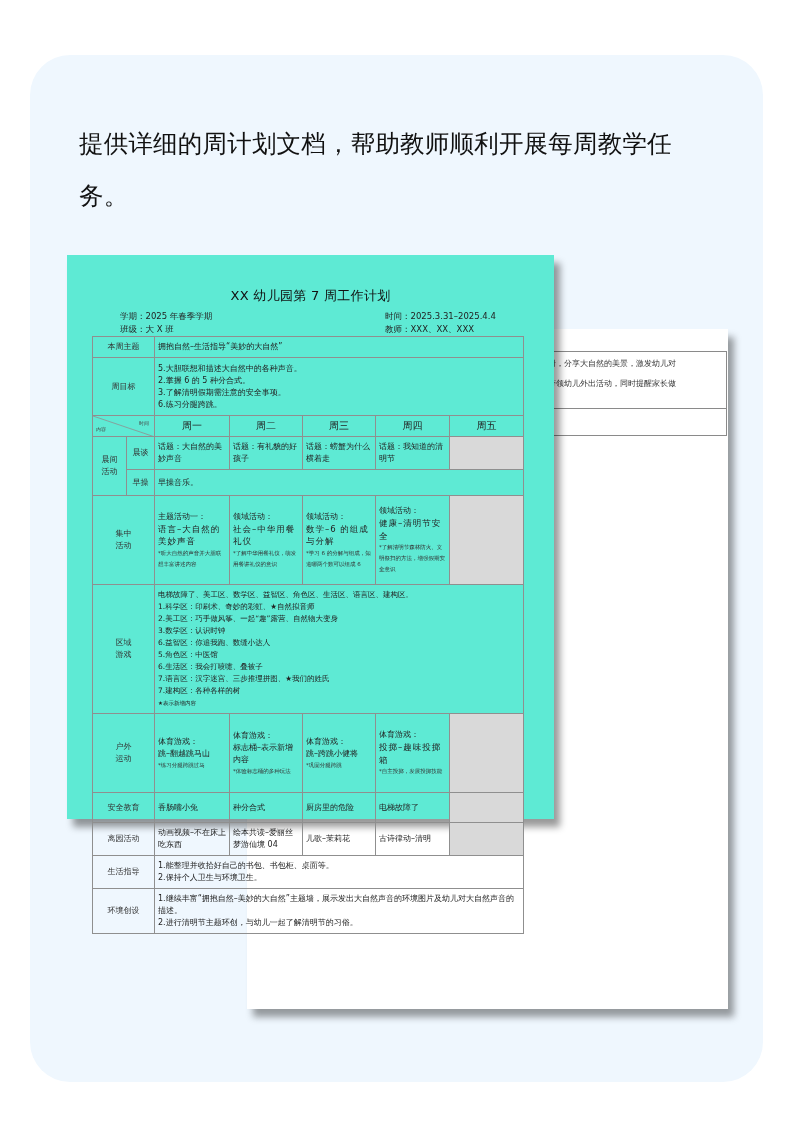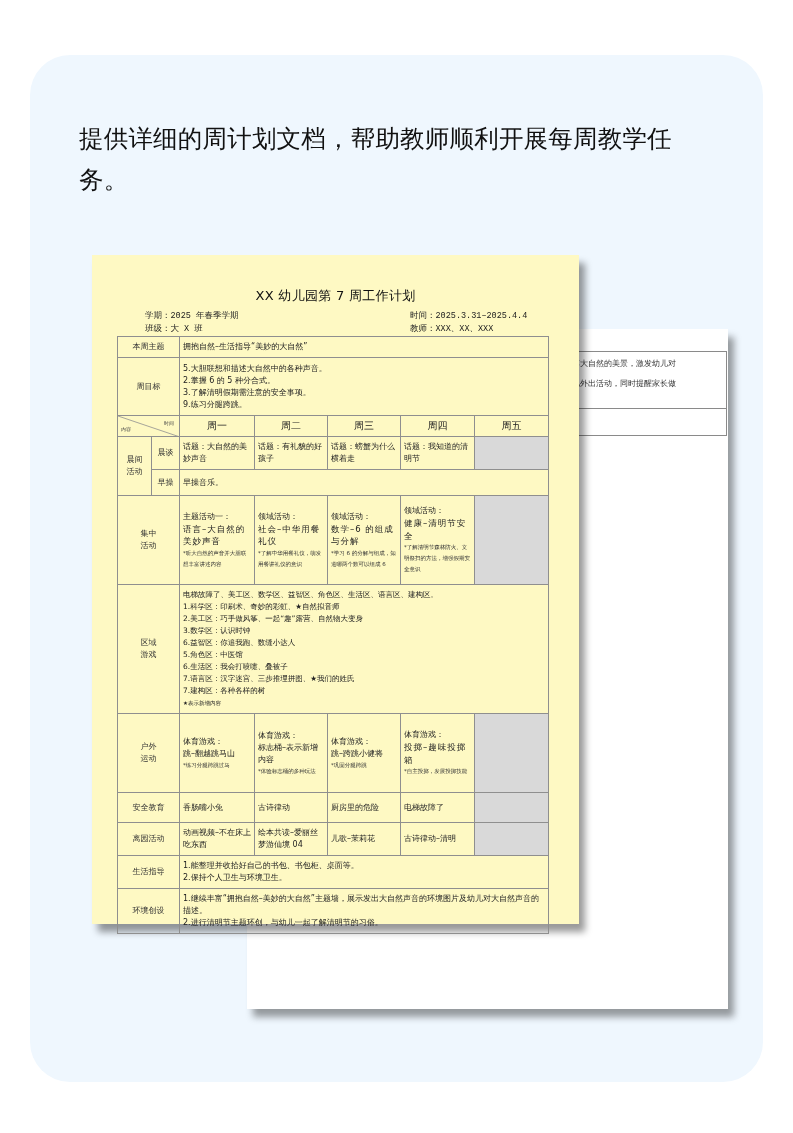--- a/index.html
+++ b/index.html
@@ -5,50 +5,49 @@
   * { box-sizing: border-box; margin: 0; padding: 0; }
   html, body { width: 793px; height: 1133px; background: #ffffff; overflow: hidden; }
   body { font-family: "DejaVu Sans", "Liberation Sans", sans-serif; position: relative; }
 
   .card {
     position: absolute; left: 30px; top: 55px; width: 733px; height: 1027px;
     background: #eff7fe; border-radius: 40px;
   }
   .headline {
     position: absolute; left: 79px; top: 118px; width: 640px;
-    font-size: 24.5px; line-height: 41px; color: #111111; letter-spacing: 0.2px;
+    font-size: 24.5px; line-height: 52px; color: #111111; letter-spacing: 0.2px;
   }
 
   
   .page-back {
     position: absolute; left: 247px; top: 329px; width: 481px; height: 680px;
     background: #ffffff;
     box-shadow: 6px 8px 7px rgba(0,0,0,0.38);
   }
   .back-table {
     position: absolute; left: 293px; top: 22px; width: 187px;
     border-collapse: collapse; font-size: 8px; color: #333;
   }
   .back-table td { border: 1px solid #8a8a8a; border-left: none; padding: 0 2px 0 0; }
   .back-row1 td { height: 57px; vertical-align: top; padding-top: 6px; line-height: 12px; }
   .back-row1 .line2 { margin-top: 8px; }
   .back-row2 td { height: 27px; }
 
   
   .page-front {
-    position: absolute; left: 67px; top: 255px; width: 487px; height: 669px;
-    background: #fef9c3;
+    position: absolute; left: 67px; top: 255px; width: 487px; height: 564px;
+    background: #5eead4;
     box-shadow: 6px 8px 7px rgba(0,0,0,0.4);
-    margin-left: 25px;
   }
   .doc-title {
     position: absolute; left: 0; top: 32px; width: 100%; text-align: center;
     font-size: 13px; color: #111; letter-spacing: 0.3px;
   }
-  .meta { position: absolute; font-size: 8.5px; color: #222; line-height: 13px; font-family: Liberation Mono, monospace; }
+  .meta { position: absolute; font-size: 8.5px; color: #222; line-height: 13px; }
   .meta-left { left: 53px; top: 55px; }
   .meta-right { left: 318px; top: 55px; }
 
   table.plan {
     position: absolute; left: 25px; top: 81px; width: 431px;
     border-collapse: collapse; table-layout: fixed;
     font-size: 8px; color: #222;
   }
   table.plan td {
     border: 1px solid #8f8f8f; padding: 4px 3px; vertical-align: middle;
@@ -117,21 +116,21 @@
       <td colspan="2" class="lbl">本周主题</td>
       <td colspan="5">拥抱自然–生活指导“美妙的大自然”</td>
     </tr>
 
     <tr style="height:58px">
       <td colspan="2" class="lbl">周目标</td>
       <td colspan="5">
         <div>5.大胆联想和描述大自然中的各种声音。</div>
         <div>2.掌握 6 的 5 种分合式。</div>
         <div>3.了解清明假期需注意的安全事项。</div>
-        <div>9.练习分腿跨跳。</div>
+        <div>6.练习分腿跨跳。</div>
       </td>
     </tr>
 
     <tr style="height:21px">
       <td colspan="2" class="diag">
         <svg width="62" height="21">
               <line x1="0" y1="0" x2="62" y2="21" stroke="#8f8f8f" stroke-width="0.8"></line>
             </svg>
         <span class="t1">时间</span>
         <span class="t2">内容</span>
@@ -231,21 +230,21 @@
         <div>体育游戏：</div>
         <div class="big">投掷–趣味投掷箱</div>
         <div class="note">*自主投掷，发展投掷技能</div>
       </td>
       <td class="gray"></td>
     </tr>
 
     <tr style="height:30px">
       <td colspan="2" class="lbl">安全教育</td>
       <td class="center">香肠嘴小兔</td>
-      <td class="center">古诗律动</td>
+      <td class="center">种分合式</td>
       <td class="center">厨房里的危险</td>
       <td class="center">电梯故障了</td>
       <td class="gray"></td>
     </tr>
 
     <tr style="height:30px">
       <td colspan="2" class="lbl">离园活动</td>
       <td class="center">动画视频–不在床上吃东西</td>
       <td class="center">绘本共读–爱丽丝梦游仙境 04</td>
       <td class="center">儿歌–茉莉花</td>

